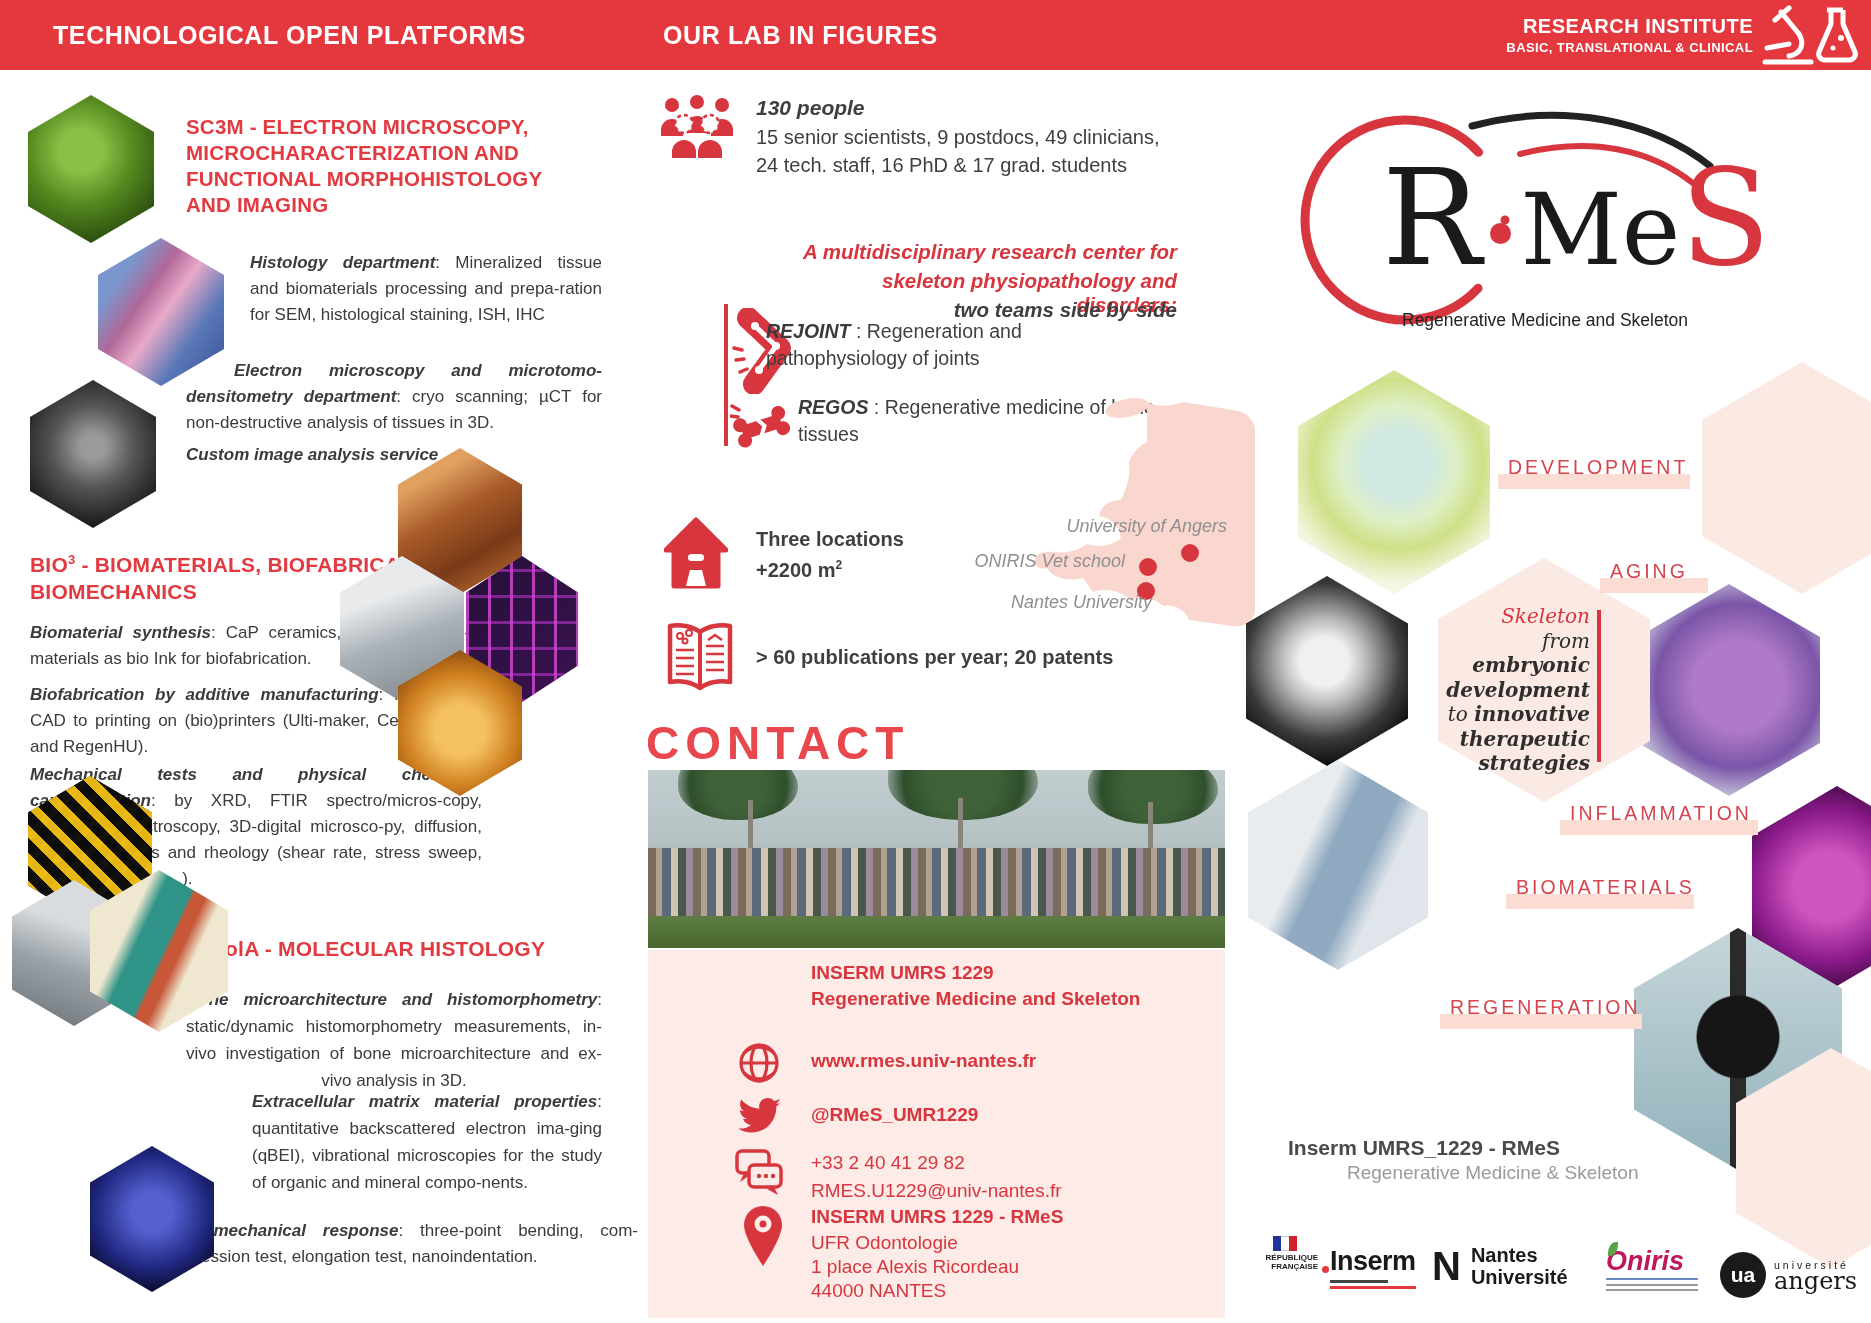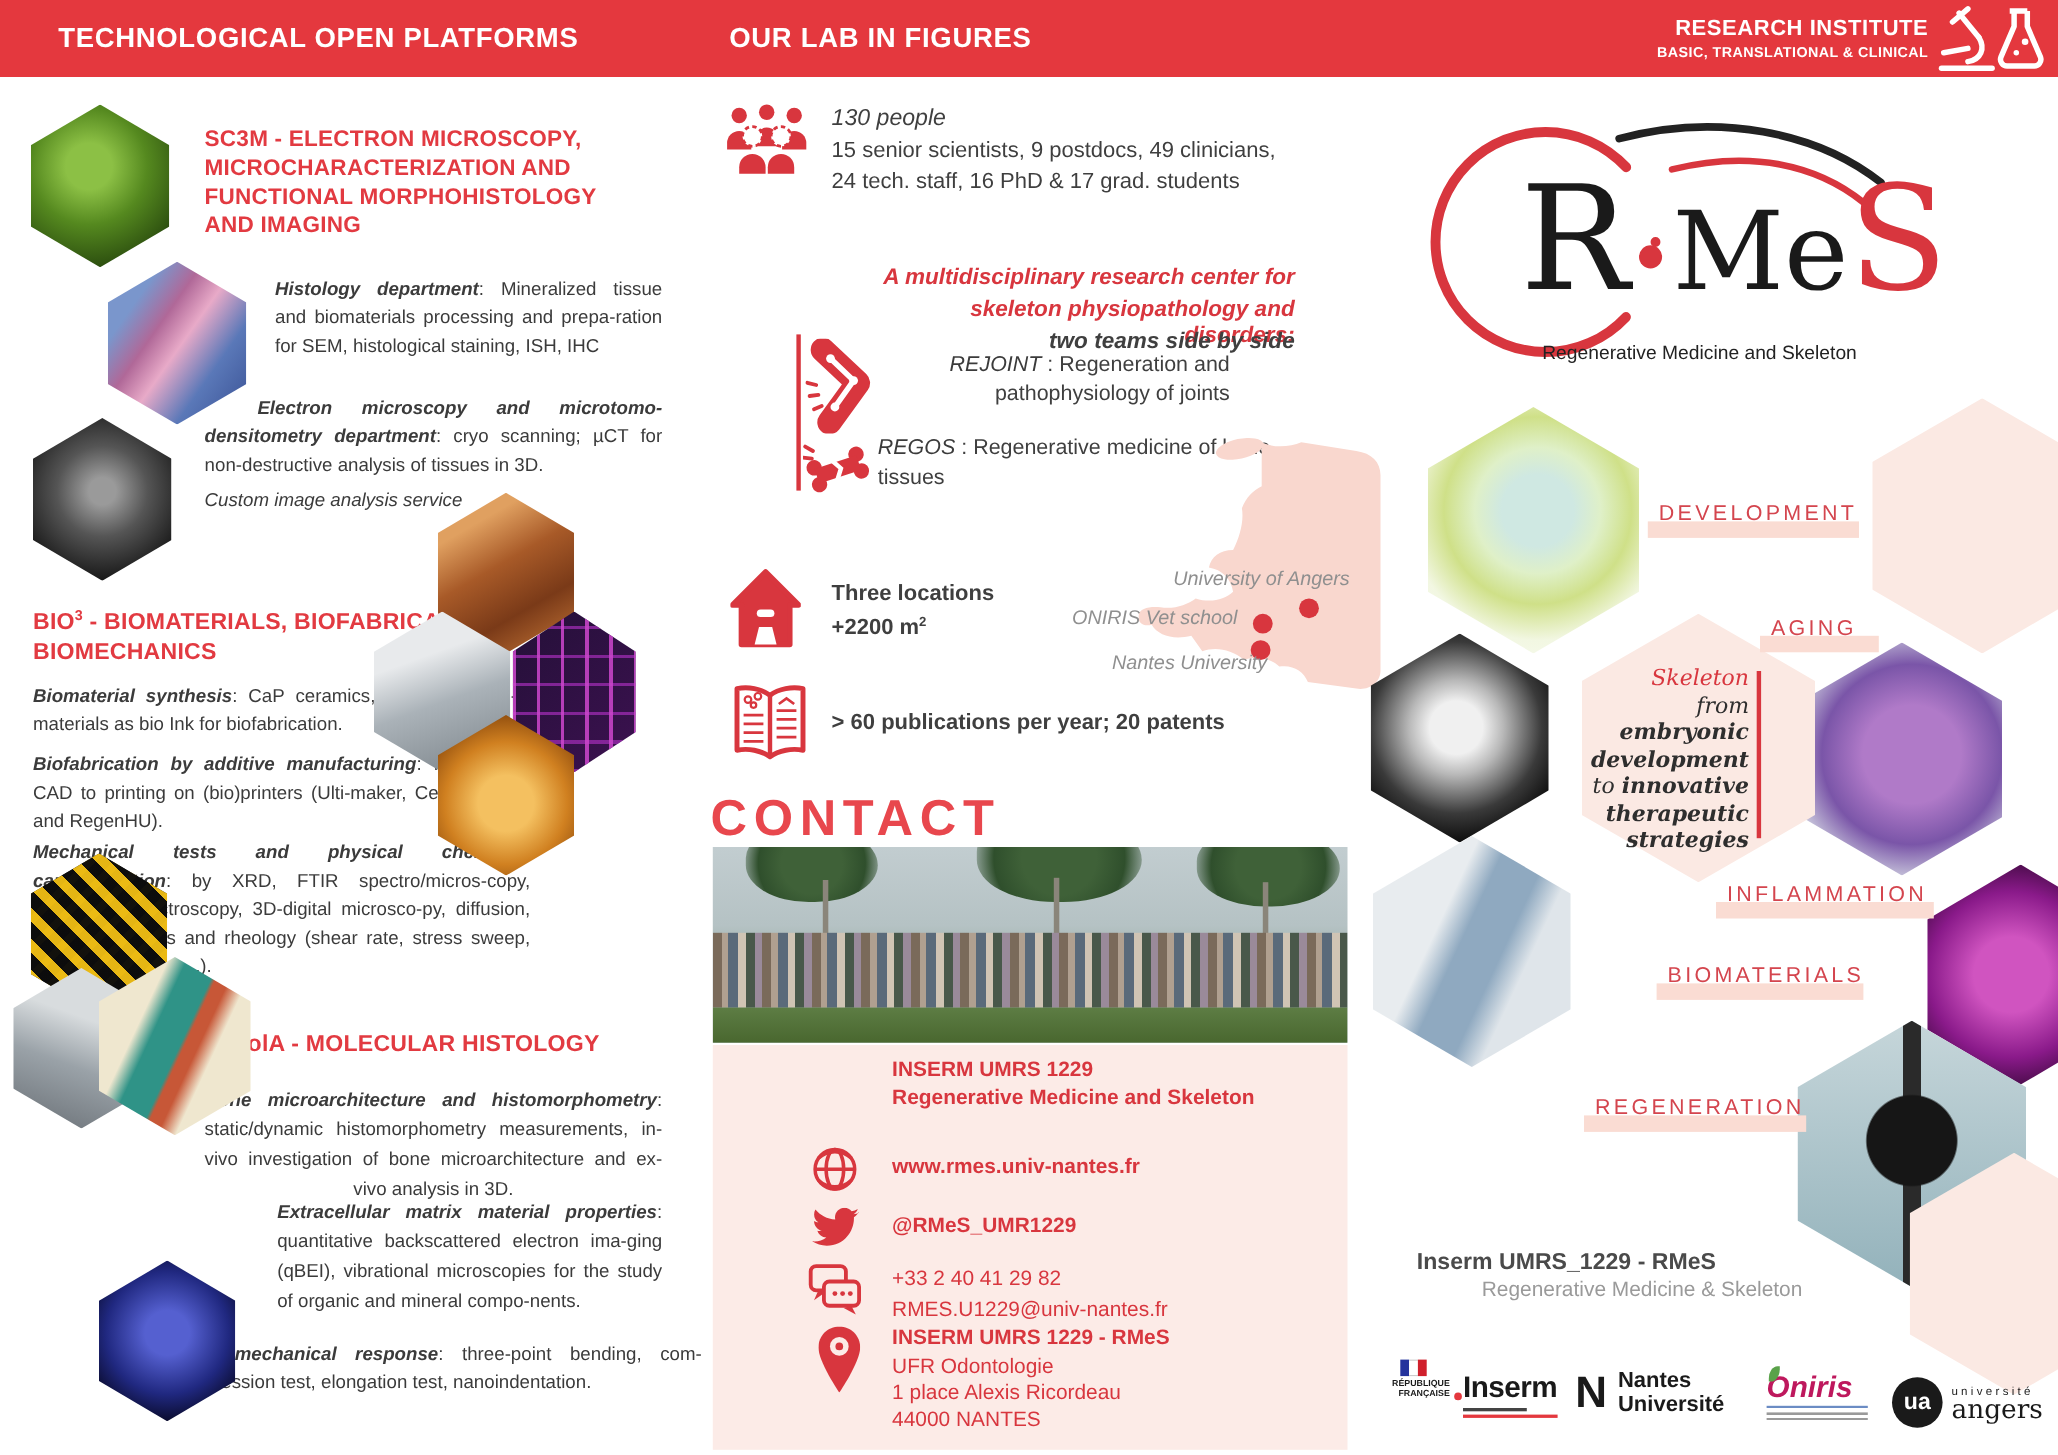--- a/index.html
+++ b/index.html
@@ -36,21 +36,21 @@
   .hx-bluebone{background:linear-gradient(115deg,#e8ecef 0 35%,#8fa9c0 45% 60%,#dfe5ea 70%);}
   .hx-magenta{background:radial-gradient(circle at 45% 50%,#d054c0 0 25%,#8a1a8a 55%,#2a052a 85%);}
   .hx-printer{background-image:radial-gradient(circle at 50% 45%,#161616 0 24%,transparent 25%),
            linear-gradient(90deg,transparent 46%,#2a2a2a 46% 54%,transparent 54%),
            linear-gradient(180deg,#c6d6da,#93b2bb);}
   .hx-pale{background:#fbe9e3;}
   
   .rhead{position:absolute;color:#e23a41;font-weight:bold;font-size:20.5px;line-height:26px;letter-spacing:.2px;}
   .para{position:absolute;font-size:17px;line-height:26px;text-align:justify;color:#3b3b3b;}
   .lead{font-weight:bold;font-style:italic;}
-  .boldital{font-weight:normal;font-style:italic;color:#3b3b3b;}
+  .boldital{font-weight:bold;font-style:italic;color:#3b3b3b;}
   
   .fig{position:absolute;font-size:20px;color:#3f3f3f;}
   .figb{font-weight:bold;}
   .redital{position:absolute;color:#d8363e;font-weight:bold;font-style:italic;font-size:20.5px;text-align:right;}
   .darkital{position:absolute;color:#3f3f3f;font-weight:bold;font-style:italic;font-size:20.5px;text-align:right;}
   .team{position:absolute;font-size:19.5px;line-height:27px;color:#3f3f3f;}
   .maplabel{position:absolute;font-style:italic;color:#8f8f8f;font-size:18px;text-align:right;}
   .contact-title{position:absolute;color:#e8474d;font-size:46px;letter-spacing:6px;font-weight:700;}
   .pinkpanel{position:absolute;background:#fcebe7;}
   .cred{position:absolute;color:#d8363e;font-size:19px;}
@@ -198,21 +198,21 @@
 
   <div class="abs" style="left:724px;top:304px;width:4px;height:142px;background:#d8363e;"></div>
   <svg class="abs" style="left:732px;top:308px;" width="64" height="86" viewBox="0 0 64 86">
     <path d="M16,10 L48,40 L22,76" stroke="#d8363e" stroke-width="22" fill="none" stroke-linecap="round" stroke-linejoin="round"></path>
     <path d="M23,18 L44,38 L27,62" stroke="#fff" stroke-width="5" fill="none" stroke-linecap="round"></path>
     <circle cx="23" cy="18" r="4" fill="#fff"></circle>
       <circle cx="44" cy="38" r="4" fill="#fff"></circle>
       <circle cx="27" cy="62" r="4" fill="#fff"></circle>
     <path d="M2,40 l8,2 M4,52 l8,-1 M8,64 l7,-3" stroke="#d8363e" stroke-width="3.5" stroke-linecap="round"></path>
   </svg>
-  <div class="team" style="left:798px;top:318px;width:320px;text-align:right;">
+  <div class="team" style="left:766px;top:318px;width:320px;">
     <span class="boldital">REJOINT</span><span> : Regeneration and pathophysiology of joints</span>
   </div>
   <svg class="abs" style="left:730px;top:400px;" width="62" height="56" viewBox="0 0 62 56">
     <g transform="rotate(-18 31 28)">
       <circle cx="12" cy="19" r="7" fill="#d8363e"></circle>
         <circle cx="12" cy="35" r="7" fill="#d8363e"></circle>
       <circle cx="52" cy="19" r="7" fill="#d8363e"></circle>
         <circle cx="52" cy="35" r="7" fill="#d8363e"></circle>
       <rect x="12" y="20" width="40" height="14" fill="#d8363e"></rect>
       <path d="M29,17 l6,10 l-7,10" stroke="#fff" stroke-width="4" fill="none"></path>

